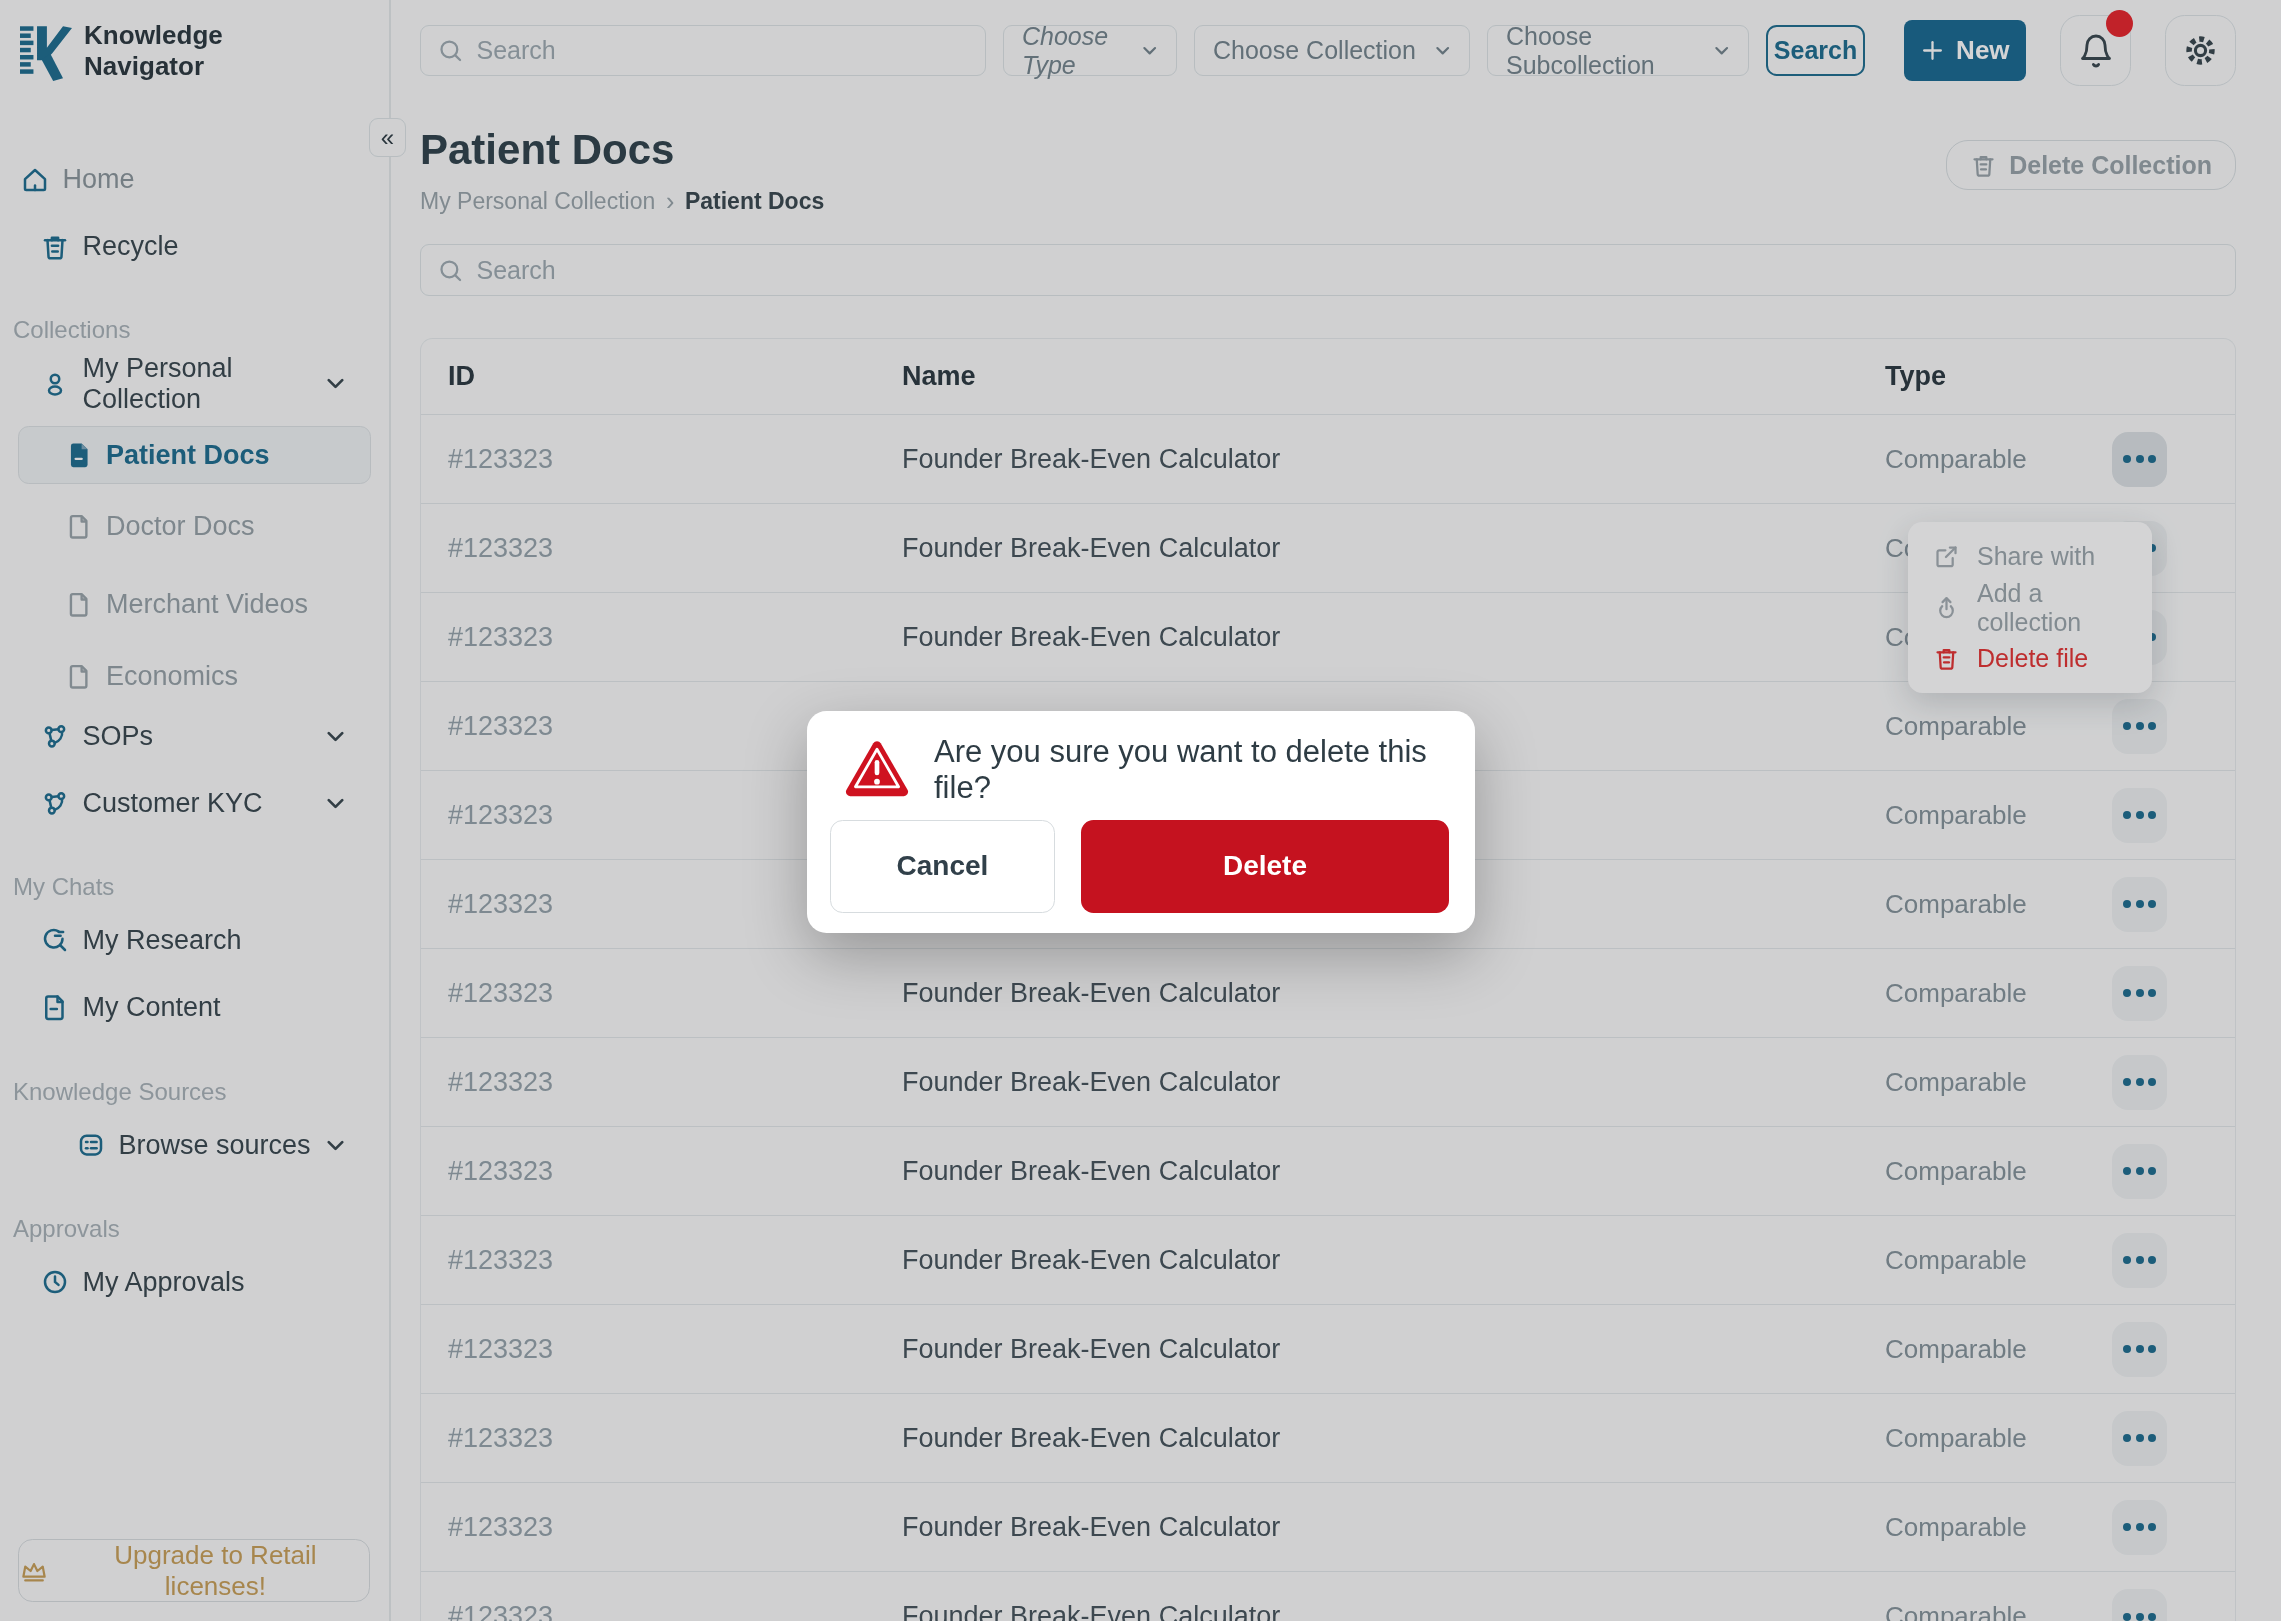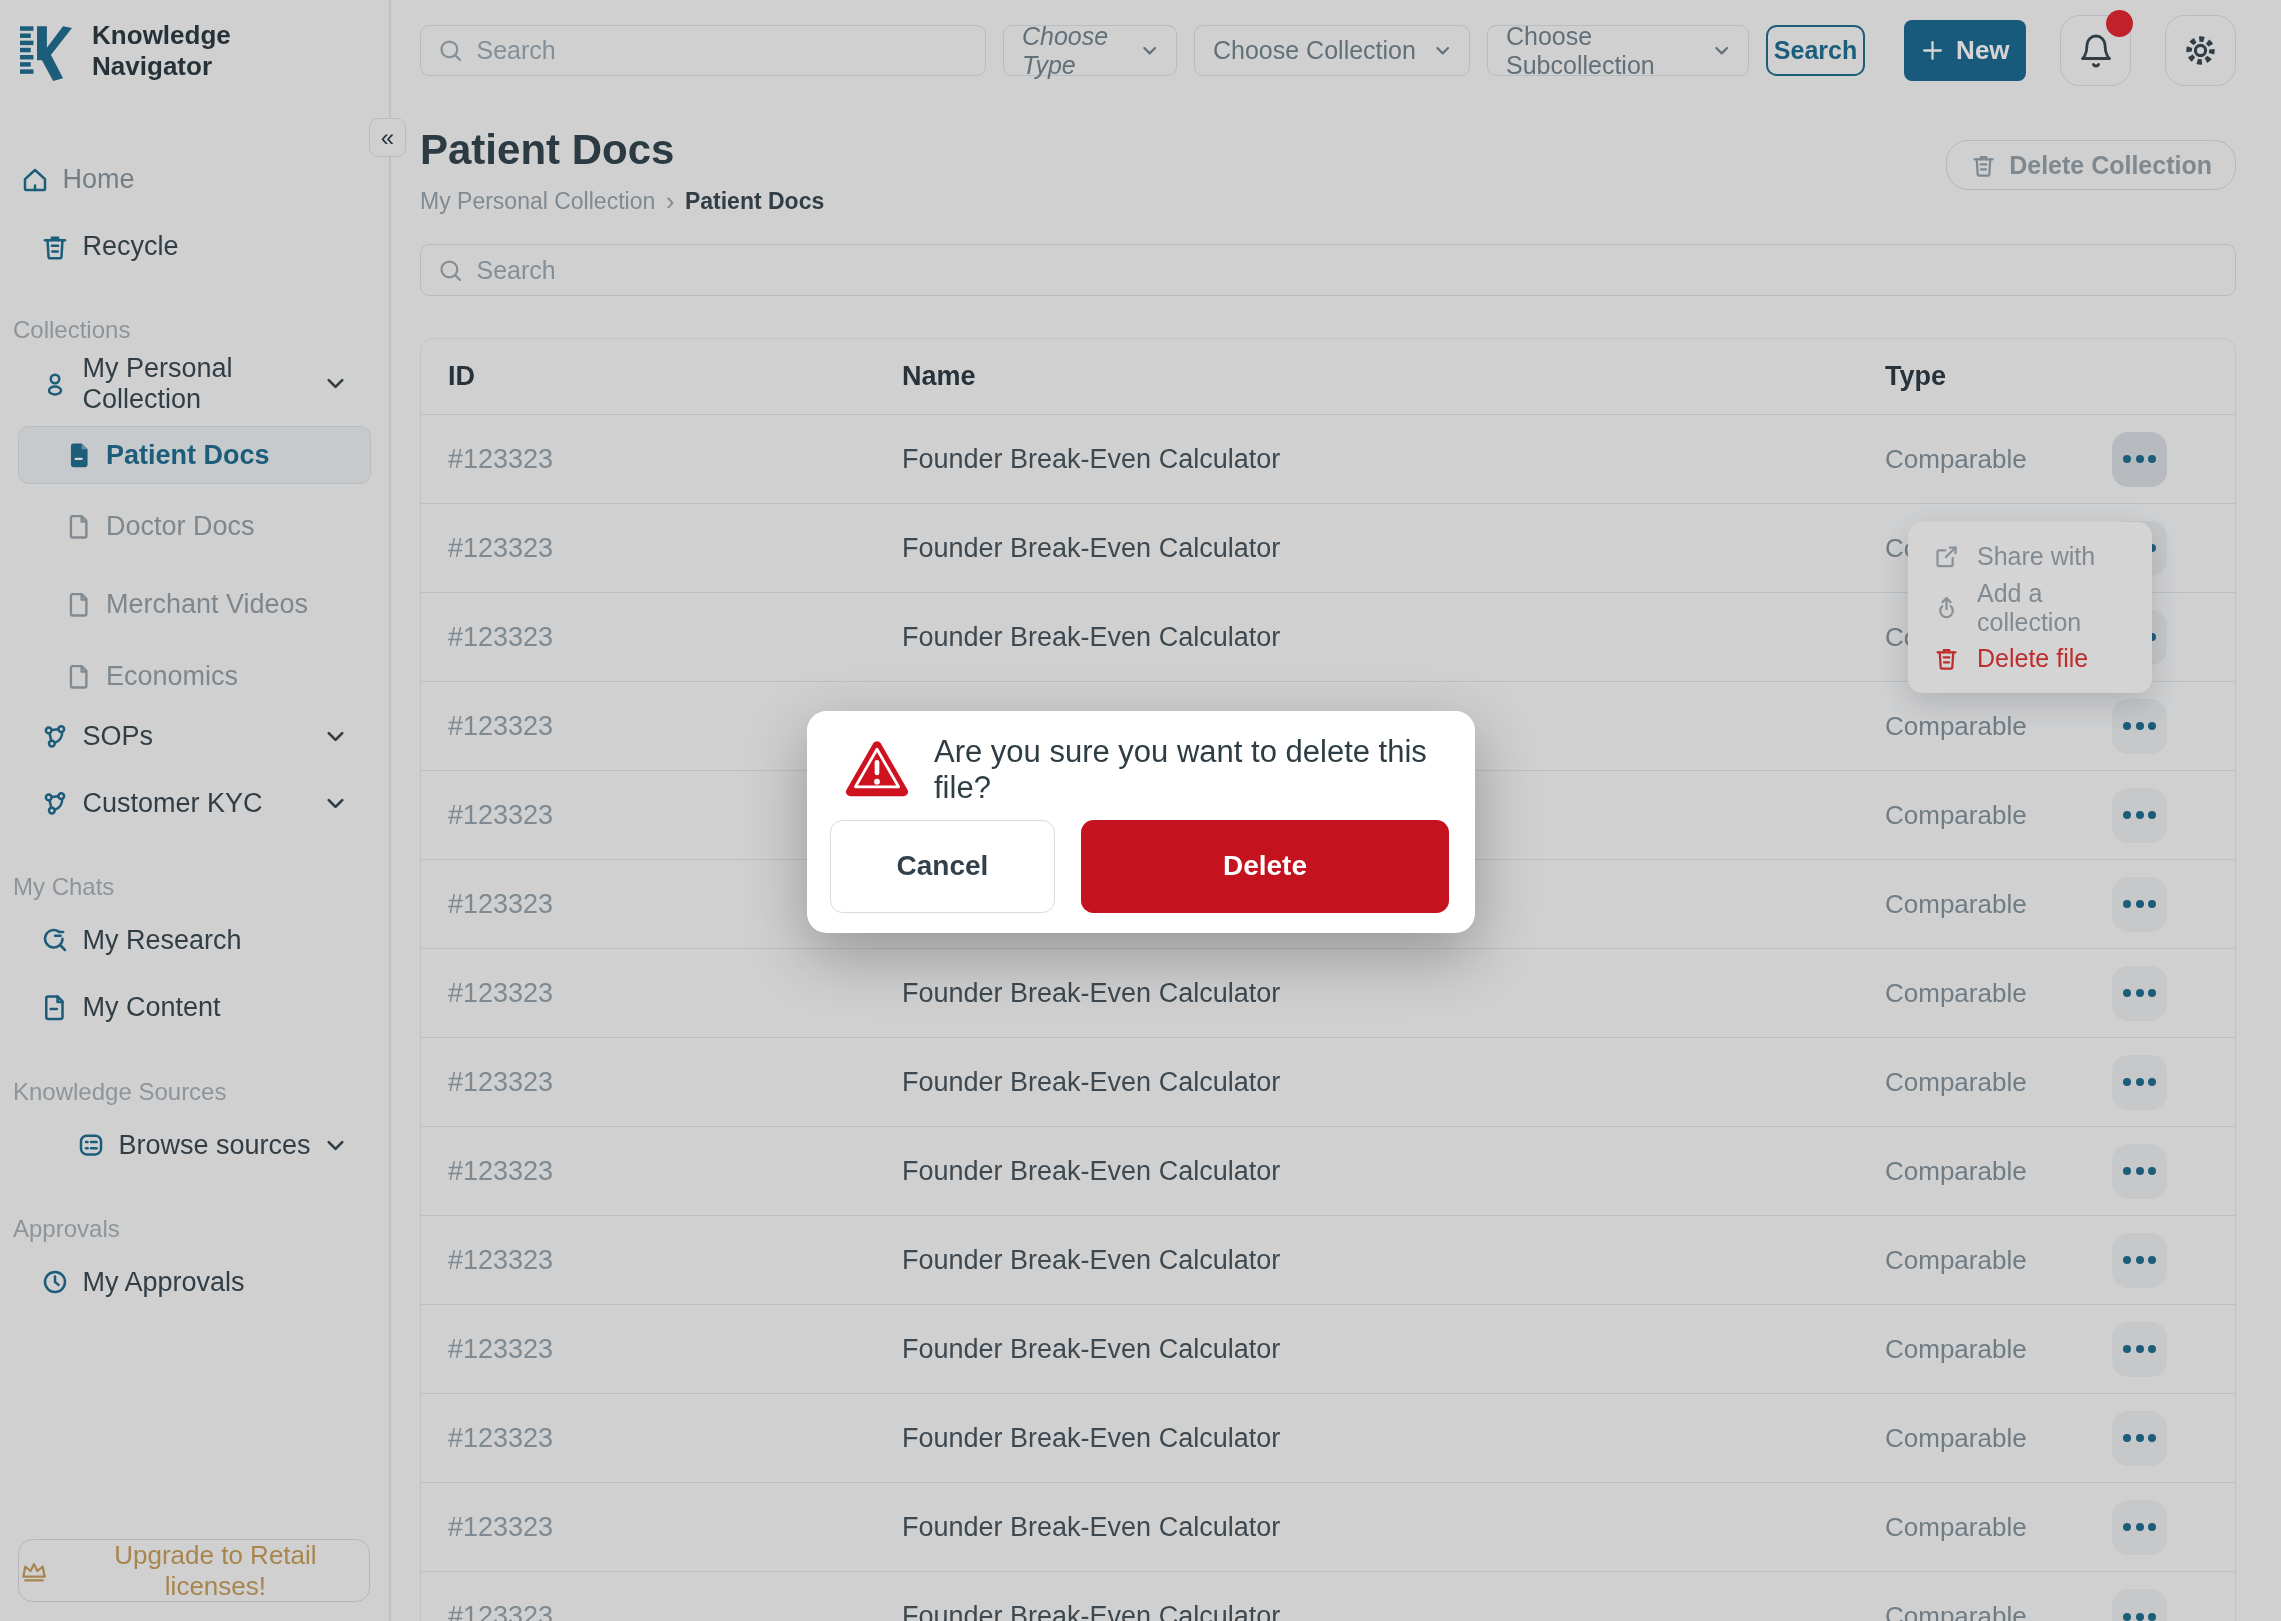--- a/index.html
+++ b/index.html
@@ -9,21 +9,21 @@
     background: #fafbfb;
     font-family: "Liberation Sans", sans-serif;
     color: #31444d;
   }
   svg { display:block; }
 
   
   .rail-border { position:absolute; left:389px; top:0; bottom:0; width:1.8px; background:#e3e8ea; z-index:2; }
 
   
-  .logo-cell { position:absolute; left:0; top:0; width:389px; height:101px; display:flex; align-items:center; padding-left:19.6px; z-index:3;gap:8px; }
+  .logo-cell { position:absolute; left:0; top:0; width:389px; height:101px; display:flex; align-items:center; padding-left:19.6px; z-index:3; }
   .logo-text { margin-left:12.5px; font-size:26px; font-weight:700; color:#2c3940; line-height:1.18; }
 
   
   .topbar { position:absolute; left:391px; top:0; right:0; height:101px; display:flex; align-items:center; padding:0 45px 0 29px; z-index:3; }
   .tb-search { width:566px; height:51px; border:1.8px solid #dde3e6; border-radius:9px; display:flex; align-items:center; padding:0 16px; background:transparent; }
   .tb-search input, .ms-input input { border:none; outline:none; background:transparent; font-size:25px; color:#46565e; width:100%; font-family:"Liberation Sans",sans-serif; }
   .tb-search input::placeholder, .ms-input input::placeholder { color:#9fabb2; }
   .filter { height:51px; border:1.8px solid #dde3e6; border-radius:9px; display:flex; align-items:center; justify-content:space-between; padding:0 16px 0 18px; margin-left:17px; color:#75858e; font-size:25px; cursor:pointer; }
   .filter .chev { margin-left:12.5px; }
   .f-type { width:174px;font-style:italic; } .f-coll { width:276px; } .f-sub { width:262px; }

